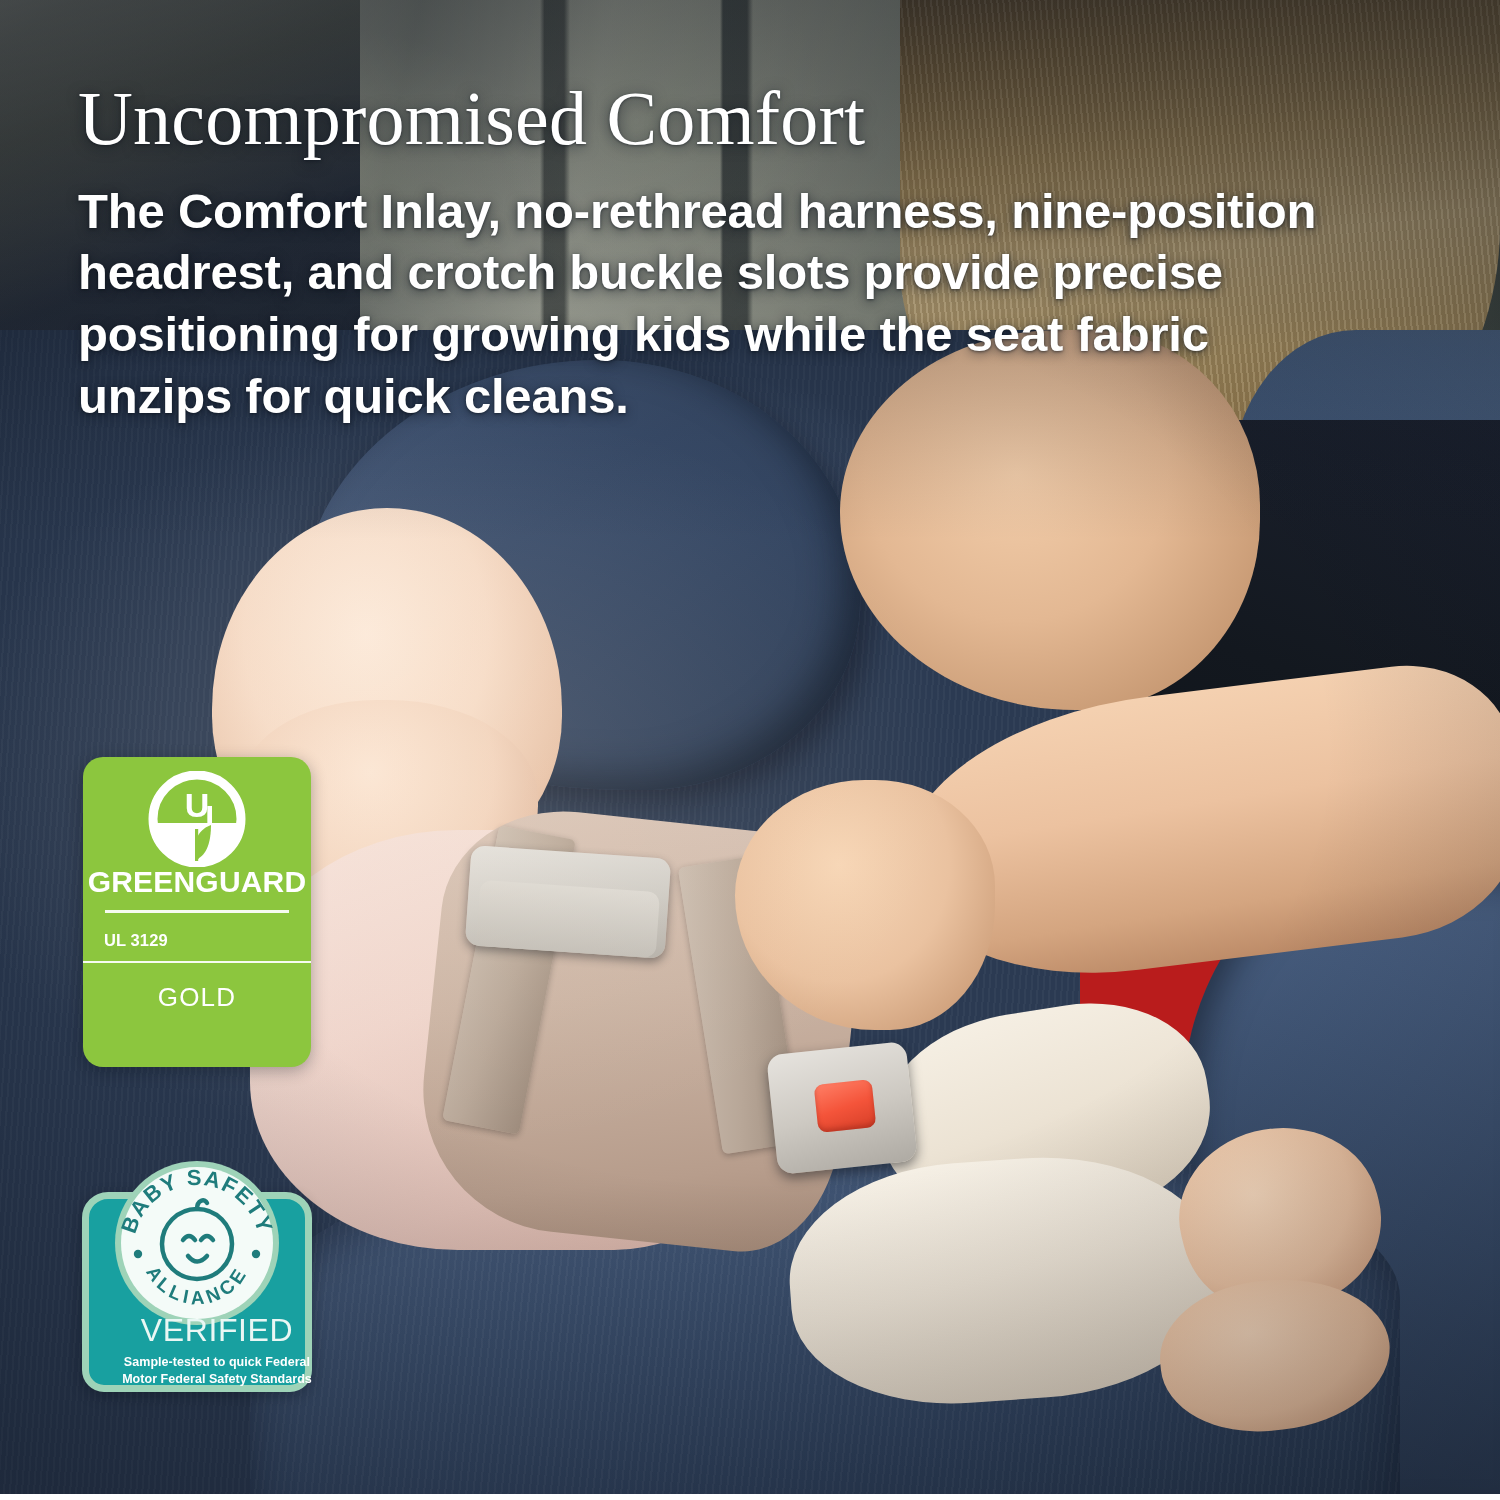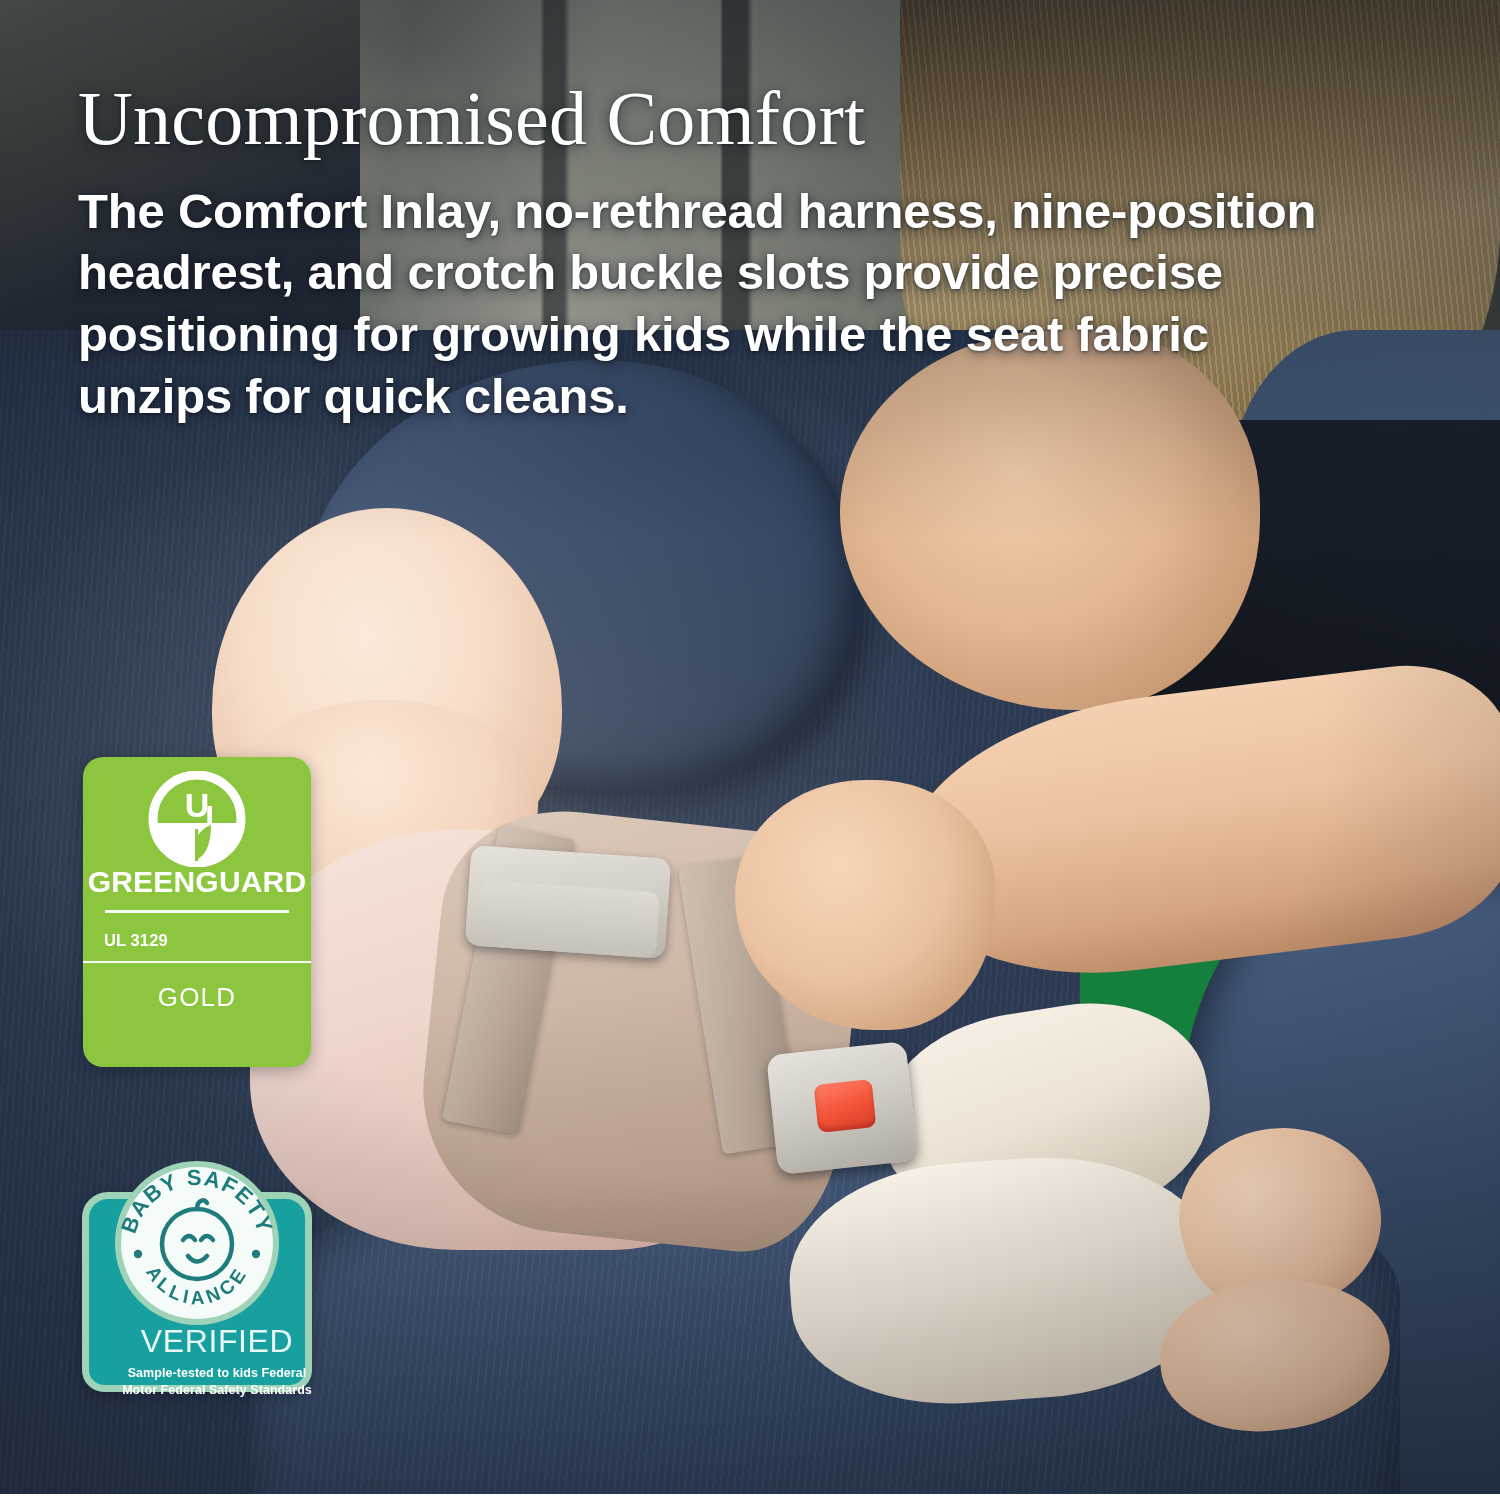--- a/index.html
+++ b/index.html
@@ -9,21 +9,21 @@
     width:1500px; height:1500px;
     font-family:"Liberation Sans", sans-serif;
     overflow:hidden;
   }
 
   
   .canvas{
     position:relative;
     width:1500px; height:1500px;
     overflow:hidden;
-    background:#15803d;
+    background:#b91c1c;
   }
 
   
   .photo{ position:absolute; inset:0; overflow:hidden; }
   .photo > div{ position:absolute; }
 
   
   .bg-window{
     left:0; top:0; width:1500px; height:560px;
     background:
@@ -341,21 +341,21 @@
     background:#18a0a0;
     border:7px solid #9ed3b8;
     border-radius:26px 26px 22px 22px;
     box-shadow:0 4px 14px rgba(8,14,24,.3);
   }
   .bsa-seal{
     position:absolute; left:32px; top:0; width:166px; height:166px;
     z-index:2;
   }
   .bsa-text{
-    position:absolute; left:0; top:165px; width:230px; z-index:3;
+    position:absolute; left:0; top:154px; width:230px; z-index:3;
     text-align:center;
     padding-left:40px;
   }
   .bsa-verified{
     font-family:"Liberation Sans", sans-serif;
     font-weight:400;
     font-size:32px;
     color:#e9f7f4;
     letter-spacing:.6px;
     line-height:1;
@@ -472,20 +472,20 @@
         <path d="M83 49 C83 40 91 38 93 43" fill="none" stroke="#1f7c7c" stroke-width="4.5" stroke-linecap="round"></path>
         <path d="M69 80 q6 -8 12 0" fill="none" stroke="#1f7c7c" stroke-width="4.5" stroke-linecap="round"></path>
         <path d="M87 80 q6 -8 12 0" fill="none" stroke="#1f7c7c" stroke-width="4.5" stroke-linecap="round"></path>
         <path d="M74 96 q9 11 19 0" fill="none" stroke="#1f7c7c" stroke-width="4.5" stroke-linecap="round"></path>
       </g>
     </svg>
 
     <div class="bsa-text">
       <div class="bsa-verified">VERIFIED</div>
       <div class="bsa-fine">
-        <div>Sample-tested to kids Federal</div>
+        <div>Sample-tested to quick Federal</div>
         <div>Motor Federal Safety Standards</div>
       </div>
     </div>
   </div>
 
   <div class="bottom-strip"></div>
 </div>
 
 </body></html>

